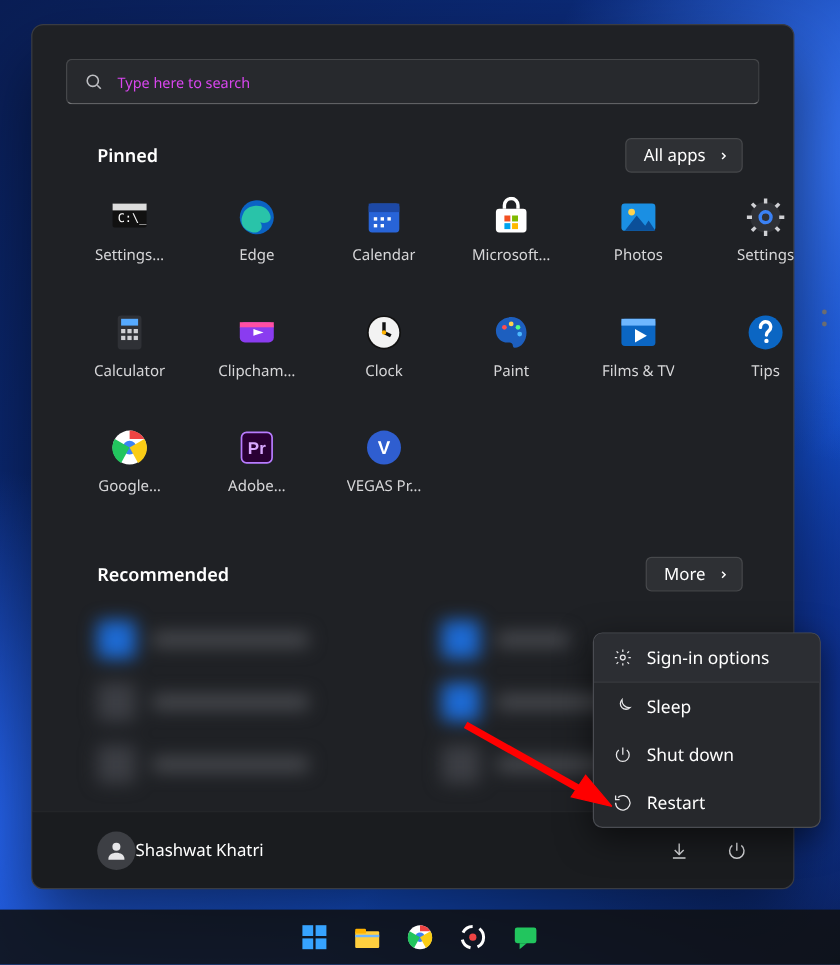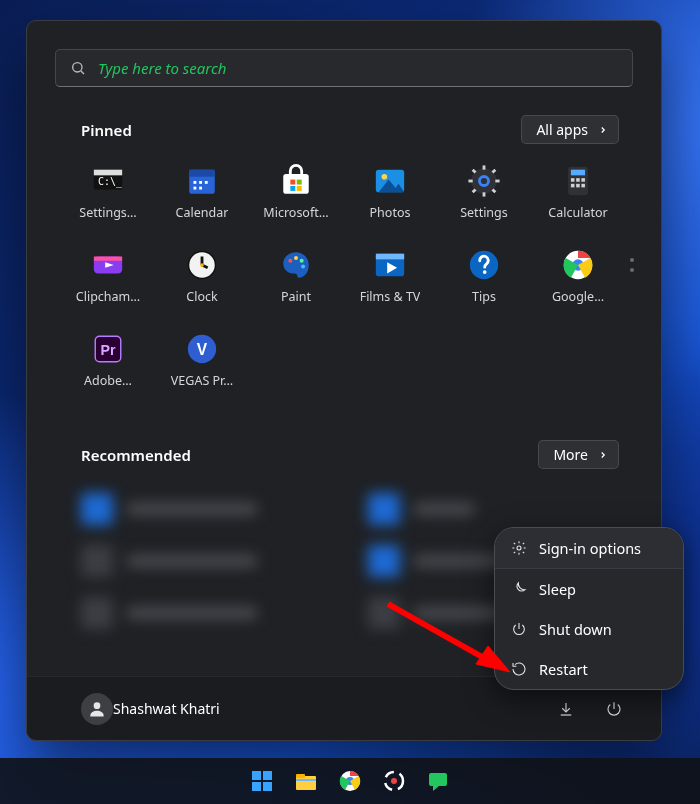--- a/index.html
+++ b/index.html
@@ -55,21 +55,21 @@
     align-items: center;
     gap: 12px;
     height: 38px;
     padding: 0 14px;
     background: var(--search-bg);
     border: 1px solid rgba(255,255,255,0.14);
     border-bottom: 1.5px solid rgba(255,255,255,0.35);
     border-radius: 5px;
   }
   .search svg { width: 16px; height: 16px; stroke: #bdbec2; }
-  .search .placeholder { color: #22c55e; font-size: 15px; font-style: italic; }
+  .search .placeholder { color: #d946ef; font-size: 12px; }
 
   
   .section-head {
     display: flex;
     align-items: center;
     justify-content: space-between;
     padding: 28px 42px 8px 54px;
   }
   .section-head h3 { margin: 0; font-size: 15px; font-weight: 600; }
   .pill {
@@ -87,21 +87,21 @@
   
   .pinned-row {
     display: flex;
     align-items: flex-start;
     padding: 6px 18px 0 34px;
   }
   .pinned-grid {
     display: grid;
     grid-template-columns: repeat(6, 94px);
     grid-auto-rows: 84px;
-    gap: 0;
+    gap: 12px;
     flex: 0 0 auto;
   }
   .app-tile {
     display: flex;
     flex-direction: column;
     align-items: center;
     justify-content: flex-start;
     padding-top: 6px;
     gap: 6px;
     border-radius: 6px;
@@ -159,21 +159,21 @@
   .footer-ic svg { width:18px; height:18px; stroke:#d9dadd; fill:none; stroke-width:1.6; }
 
   
   .power-menu {
     position: absolute;
     right: 16px;
     top: 527px;
     width: 190px;
     background: var(--menu-bg2);
     border: 1px solid var(--menu-border);
-    border-radius: 20px;
+    border-radius: 8px;
     box-shadow: 0 8px 28px rgba(0,0,0,0.55);
     overflow: hidden;
     font-size: 14.5px;
   }
   .power-menu .grp-top { background: var(--menu-bg); border-bottom:1px solid rgba(255,255,255,0.06);}
   .power-menu .mi {
     display:flex; align-items:center; gap:12px;
     padding: 10px 16px;
   }
   .power-menu svg { width:16px; height:16px; stroke:#e8e8ea; fill:none; stroke-width:1.6; }
@@ -238,20 +238,29 @@
     <div class="pinned-grid" id="pinned-grid">
         <div class="app-tile">
           <div class="ico">
             <svg viewBox="0 0 24 24">
               <rect x="2" y="4" width="20" height="14" rx="1" fill="#111"></rect>
               <rect x="2" y="4" width="20" height="4" fill="#ddd"></rect>
               <text x="5" y="15" font-size="7" fill="#fff" font-family="monospace">C:\_</text>
             </svg>
           </div>
           <div class="lbl">Settings…</div>
+        </div>
+        <div class="app-tile">
+          <div class="ico">
+            <svg viewBox="0 0 24 24">
+              <circle cx="12" cy="12" r="10" fill="#0b63c4"></circle>
+              <path d="M4 10c2-6 14-7 16 1c1 4-3 5-6 4 3 4-2 8-7 5C3 18 2 14 4 10z" fill="#29c3a9"></path>
+            </svg>
+          </div>
+          <div class="lbl">Edge</div>
         </div>
         <div class="app-tile">
           <div class="ico">
             <svg viewBox="0 0 24 24">
               <rect x="3" y="4" width="18" height="17" rx="2" fill="#2864d8"></rect>
               <rect x="3" y="4" width="18" height="5" fill="#1d49a6"></rect>
               <g fill="#fff">
                 <rect x="6" y="12" width="2" height="2"></rect>
                 <rect x="10" y="12" width="2" height="2"></rect>
                 <rect x="14" y="12" width="2" height="2"></rect>

